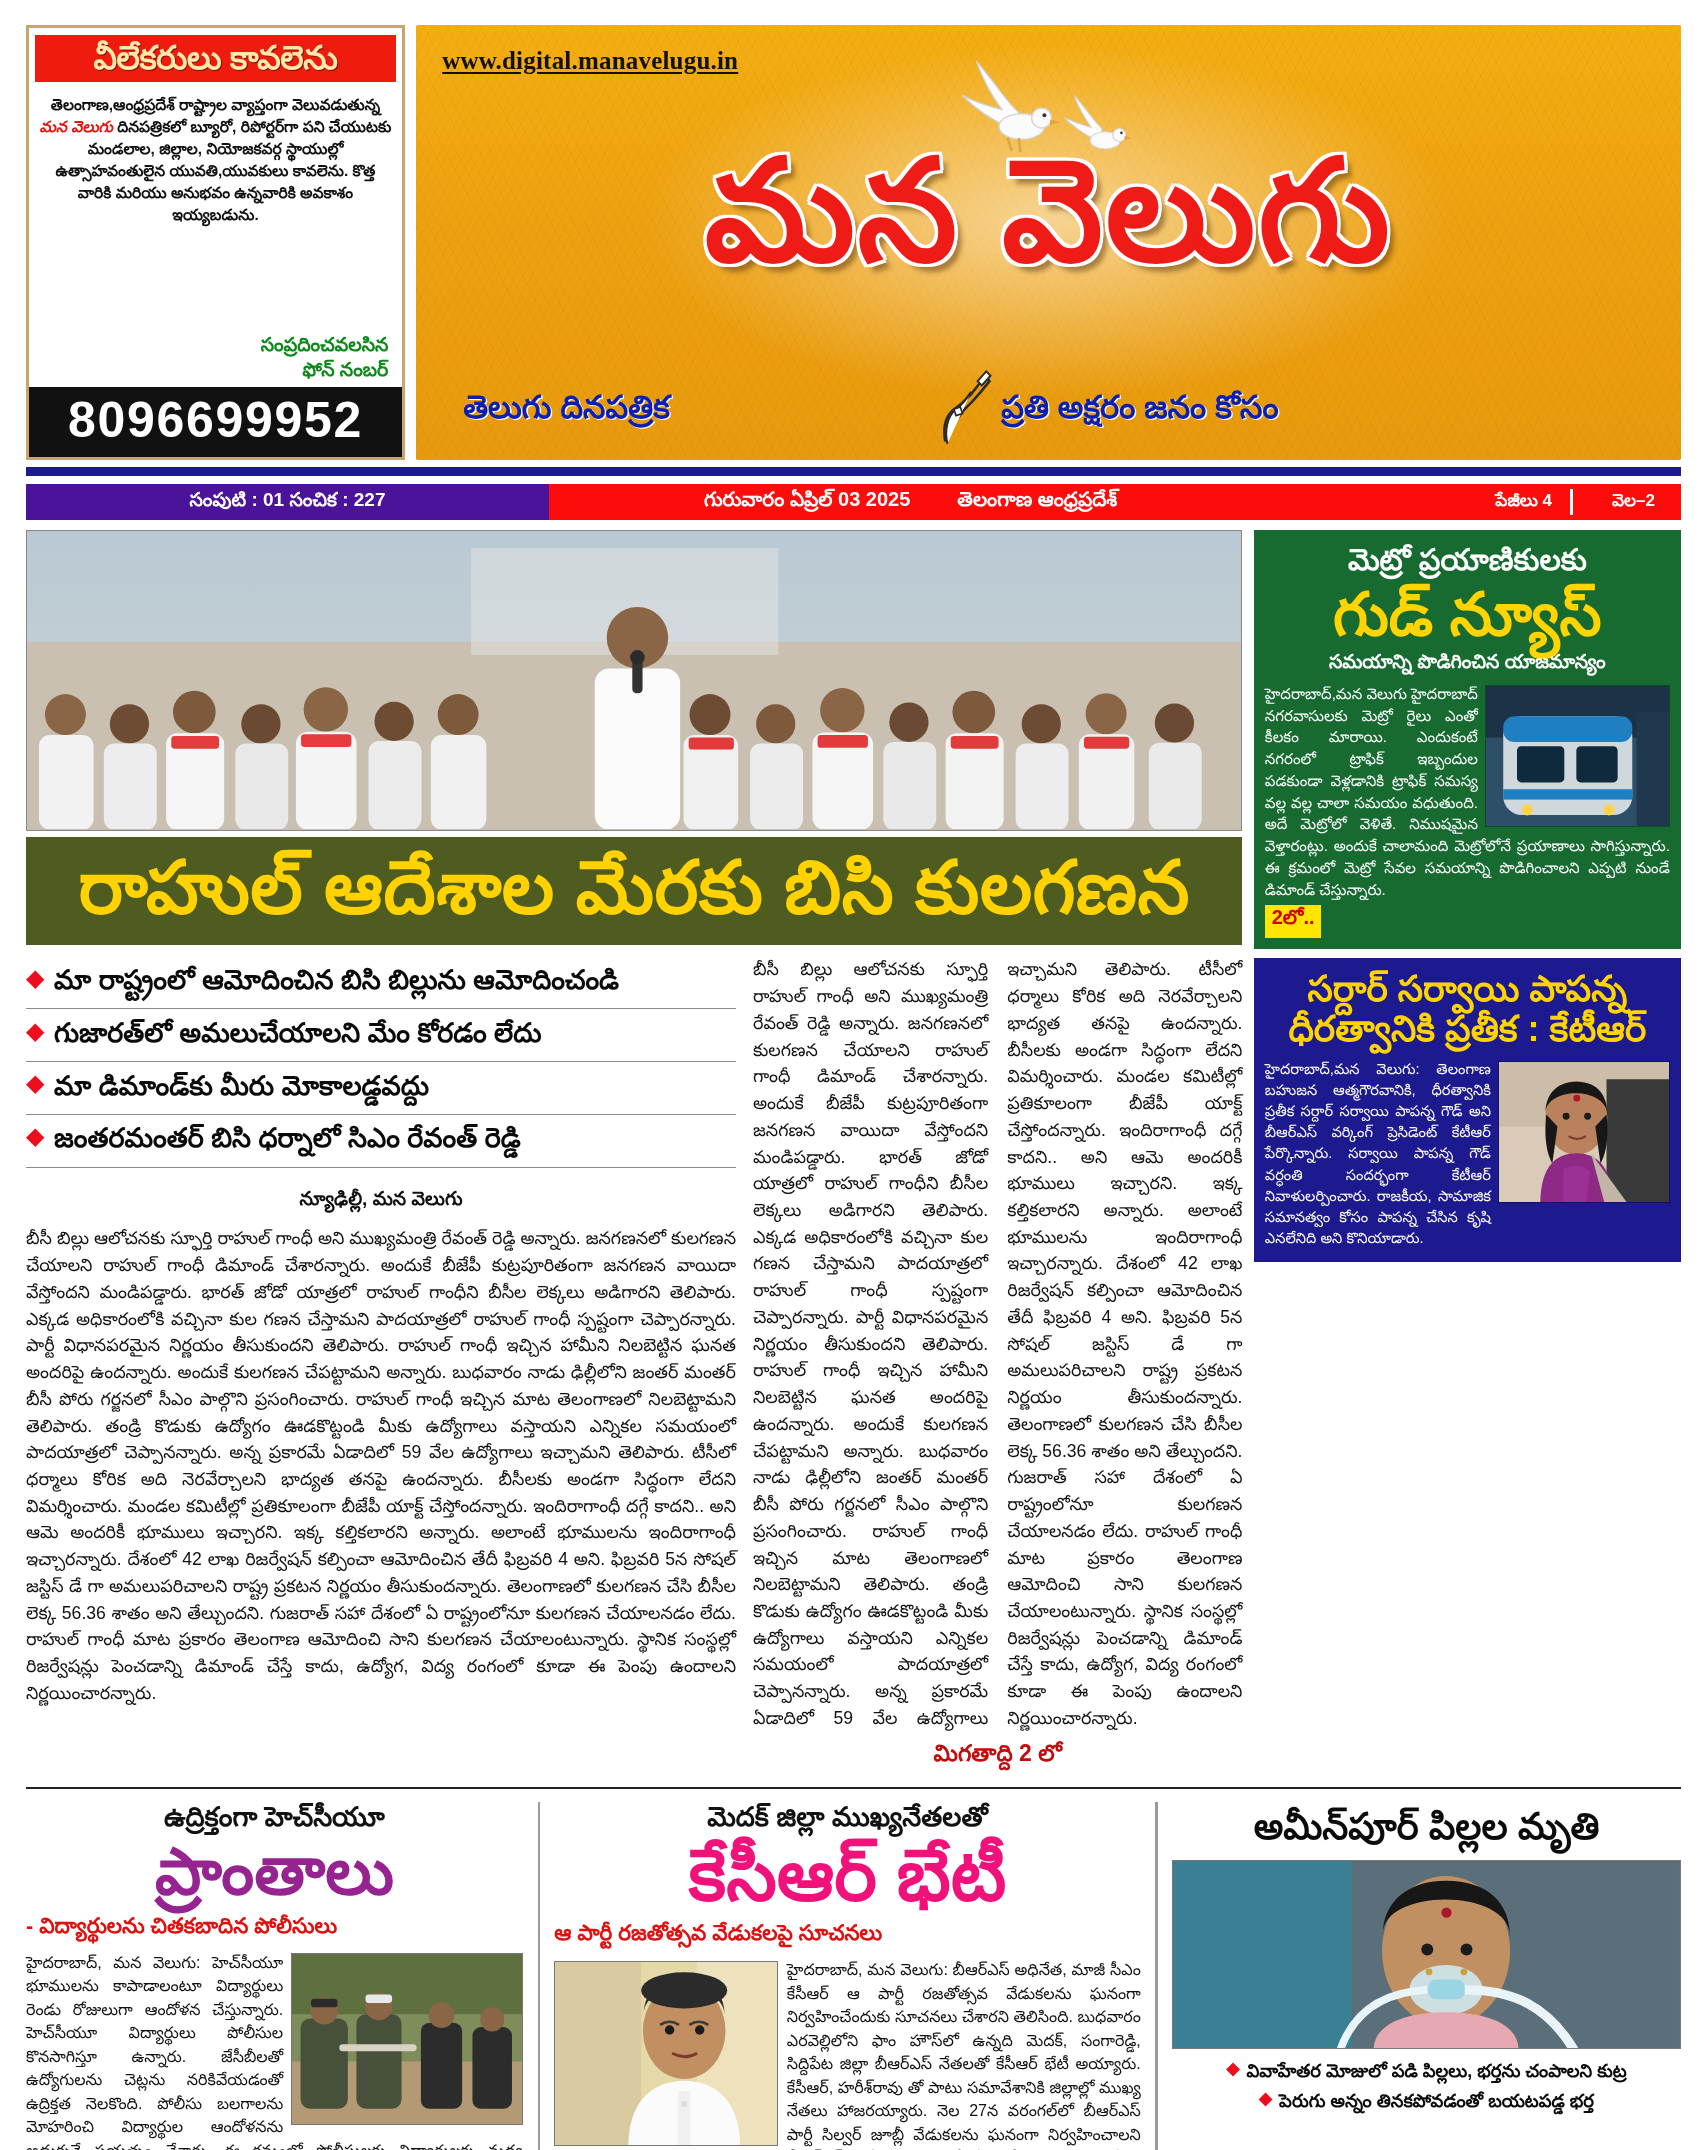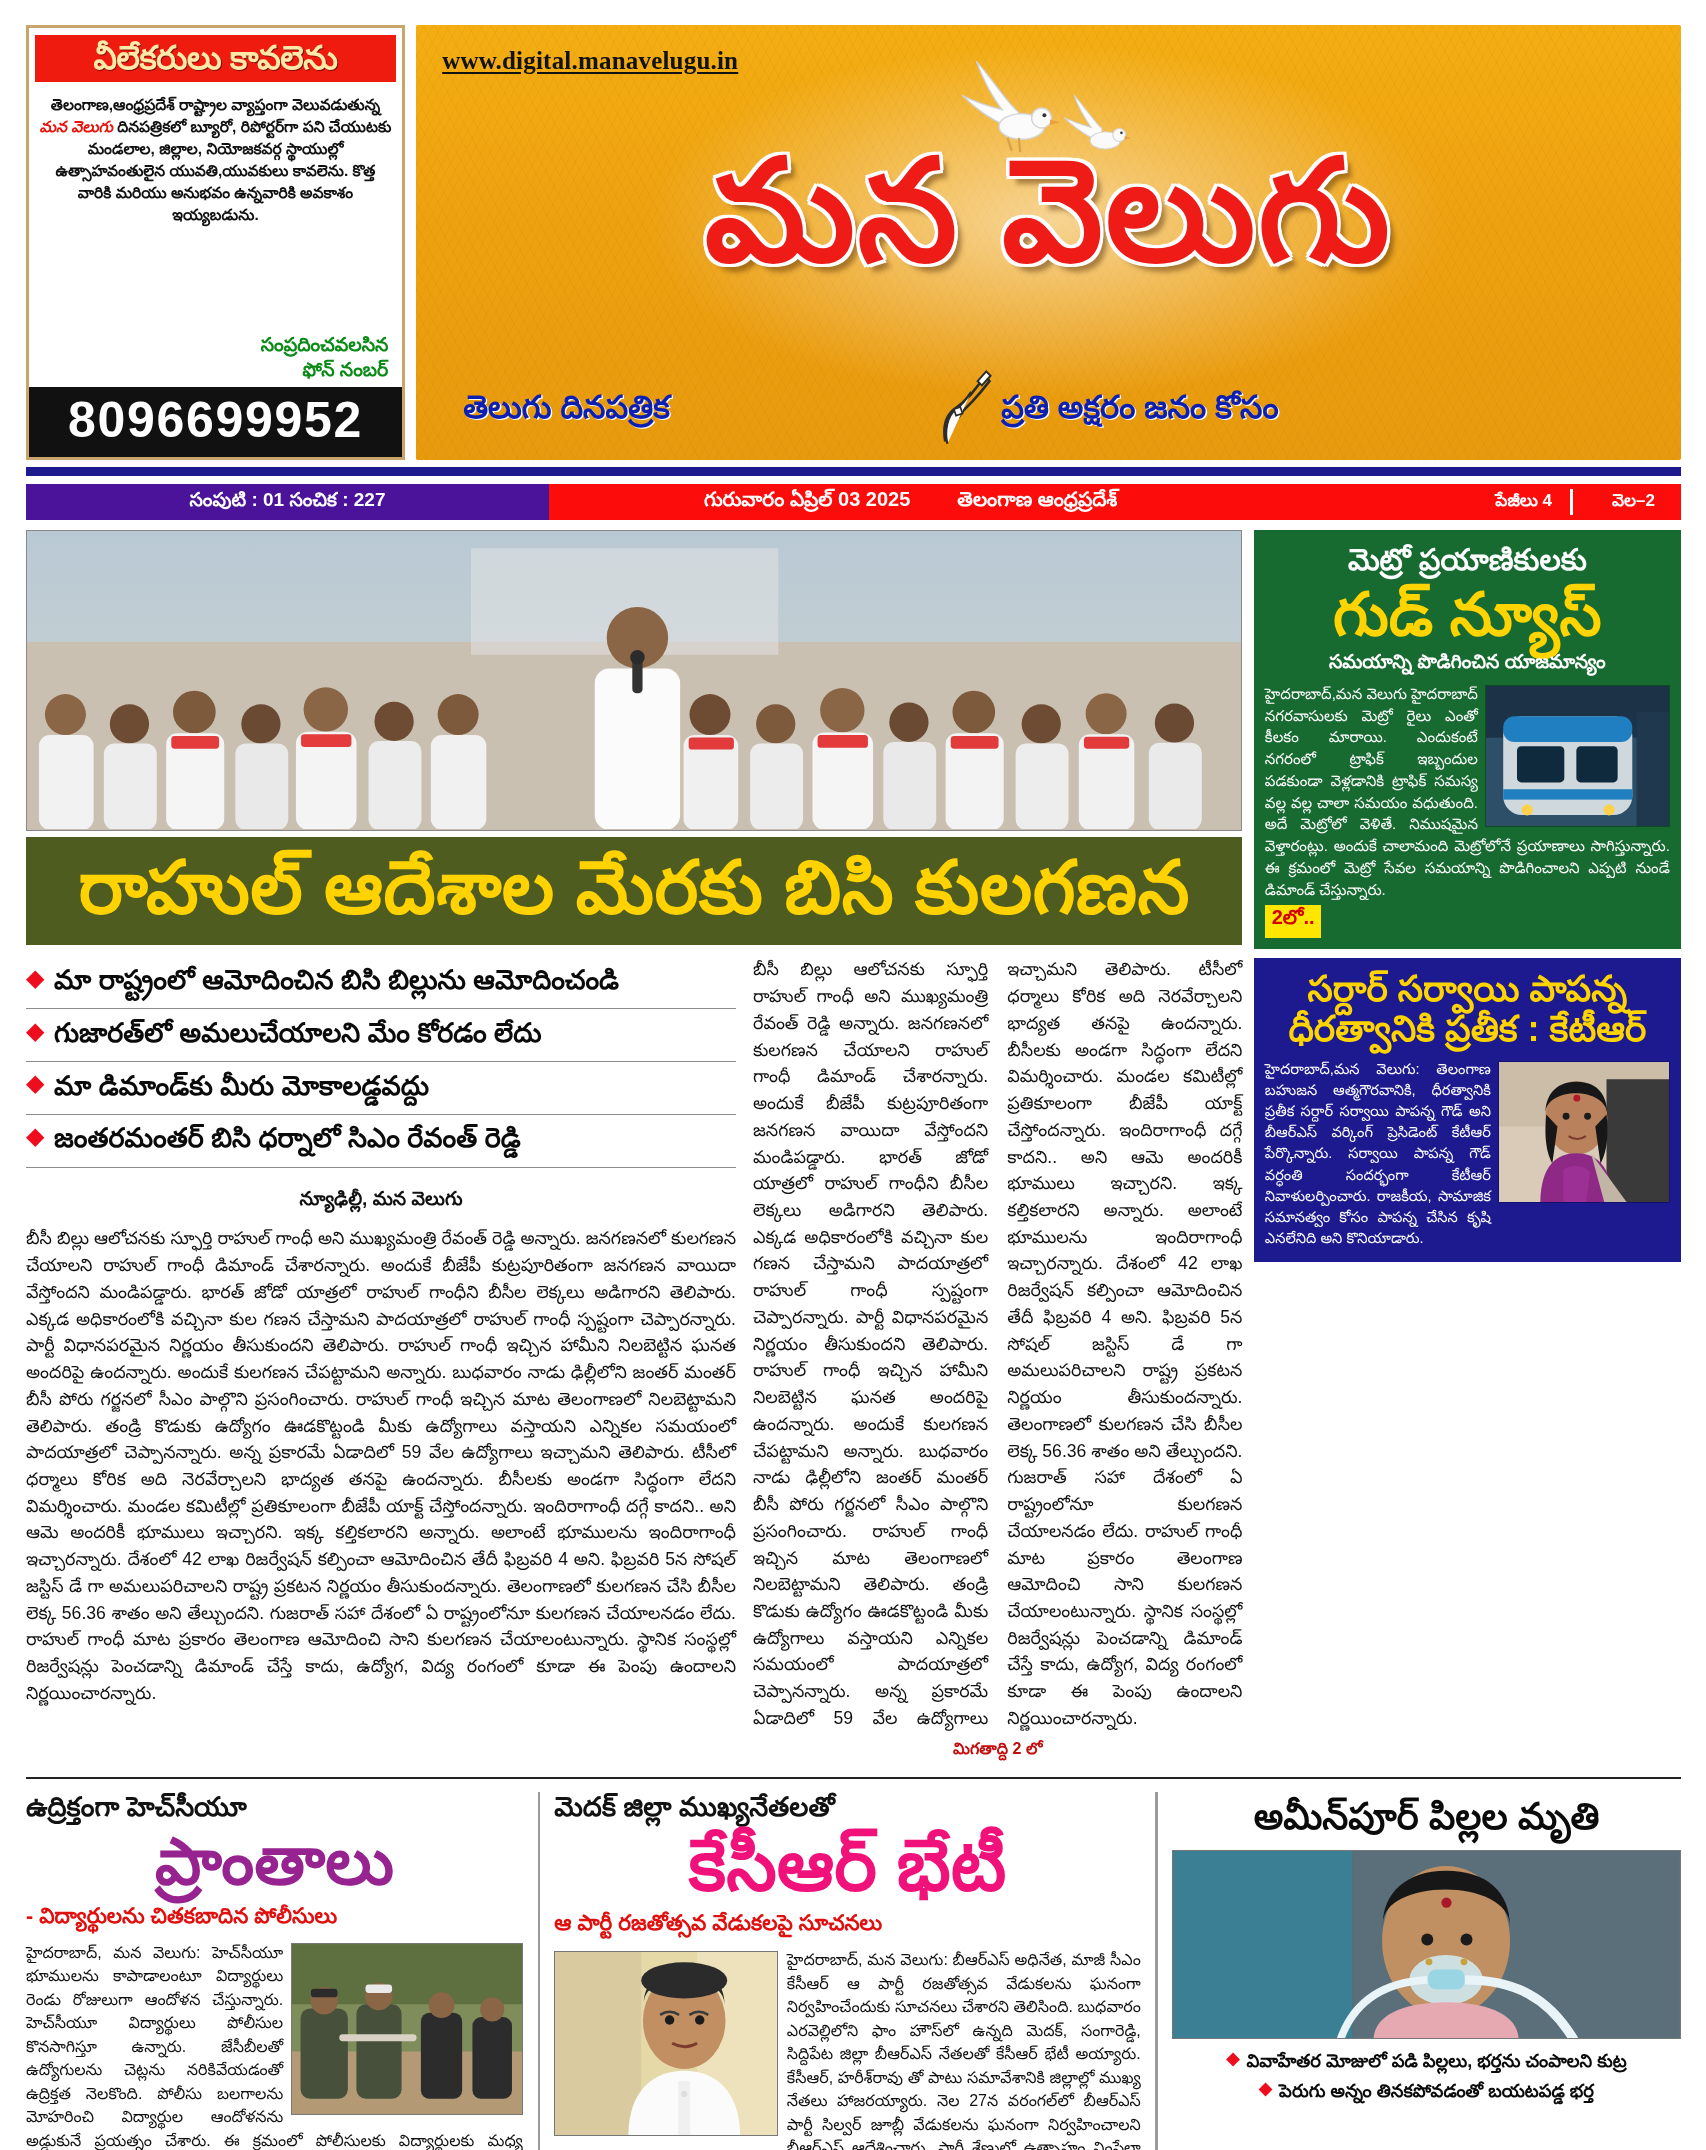--- a/index.html
+++ b/index.html
@@ -95,21 +95,21 @@
   .bullet-row { display:flex; align-items:flex-start; gap:9.5px;
     padding:7.7px 0 11.2px 0; border-bottom:1.3px solid #8c8c8c; }
   .bullet-row:last-child { border-bottom:none; }
   .dia { color:#ee0d1c; font-size:24px; line-height:1; margin-top:1.7px; }
   .bullet-row .tx { font-size:27px; font-weight:bold; color:#0b0b0b; line-height:1.22; }
 
   .byline { text-align:center; font-size:19px; font-weight:bold; margin:20.6px 0 11.2px 0; color:#111; }
   .para { font-size:17.6px; line-height:1.52; text-align:justify; color:#111; }
   .colbody { flex:1; }
   .colbody .para { column-count:2; column-gap:19px; }
-  .more-red { color:#c20d0d; font-size:16px; font-weight:bold; text-align:center; margin-top:8.6px; }
+  .more-red { color:#c20d0d; font-size:23px; font-weight:bold; text-align:center; margin-top:8.6px; }
 
   
   .green-box { background:#176b31; padding:13px 11.2px 11.2px 11.2px; }
   .gb-kicker { color:#fff; font-size:30px; font-weight:bold; text-align:center; line-height:1.1; }
   .gb-big { color:#ffd400; font-size:60px; font-weight:bold; text-align:center;
     line-height:1.05; margin:7.7px 0 5.2px 0; }
   .gb-sub { color:#fff; font-size:19px; font-weight:bold; text-align:center; line-height:1.2; }
   .gb-flow { margin-top:8.6px; color:#fff; font-size:15px; line-height:1.45; text-align:justify; }
   .gb-flow .ph { float:right; width:185px; height:142px; margin:2.6px 0 4.3px 6.9px;
     border:0.9px solid #0d4c22; background:linear-gradient(150deg,#5f7f95 0%,#2b4f6c 40%,#1b3d58 100%);
@@ -127,21 +127,21 @@
     position:relative; overflow:hidden; }
 
   
   .mid-sep { height:2.6px; background:#222; margin:14.6px 0 0 0; }
   .mid { display:flex; gap:14.6px; margin-top:13px; }
   .mid-c1 { width:499px; }
   .mid-c2 { width:589px; }
   .mid-c3 { width:511px; }
   .mid-vline { width:2.2px; background:#9a9a9a; }
 
-  .mk { text-align:left; font-size:27px; font-weight:bold; color:#121212; line-height:1.15; }
+  .mk { text-align:center; font-size:27px; font-weight:bold; color:#121212; line-height:1.15; }
   .mh-purple { text-align:center; font-size:65px; font-weight:bold; color:#96238f;
     line-height:1.05; margin-top:4.3px; }
   .mh-pink { text-align:center; font-size:72px; font-weight:bold; color:#f0117a;
     line-height:1.05; margin-top:4.3px; }
   .mh-black { text-align:center; font-size:37px; font-weight:bold; color:#0b0b0b;
     line-height:1.2; margin-top:2.6px; }
   .msub-red { text-align:left; font-size:21.5px; font-weight:bold; color:#e0100f; margin-top:7.7px; line-height:1.2; }
 
   .mid-flow { margin-top:11.2px; font-size:16px; line-height:1.47; text-align:justify; color:#111; }
   .ph-generic { border:0.9px solid #777; overflow:hidden; position:relative; }

